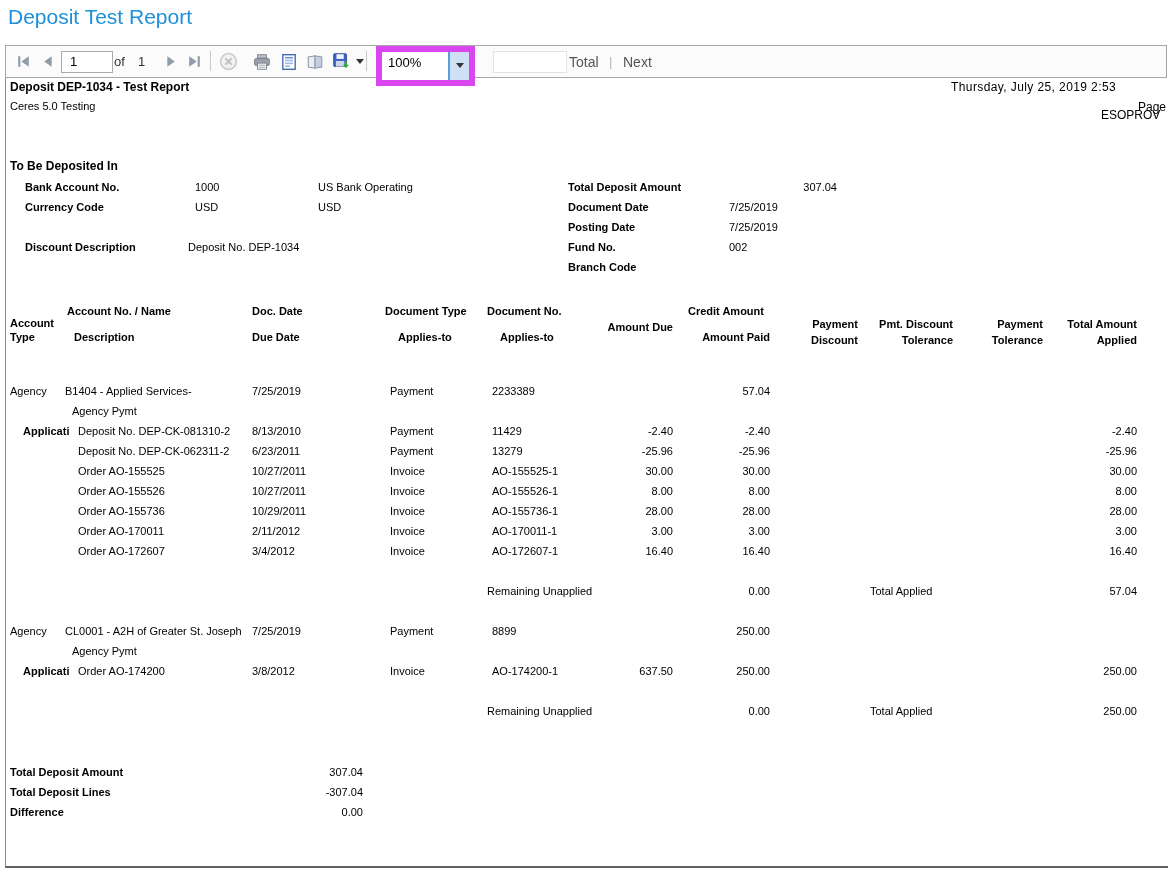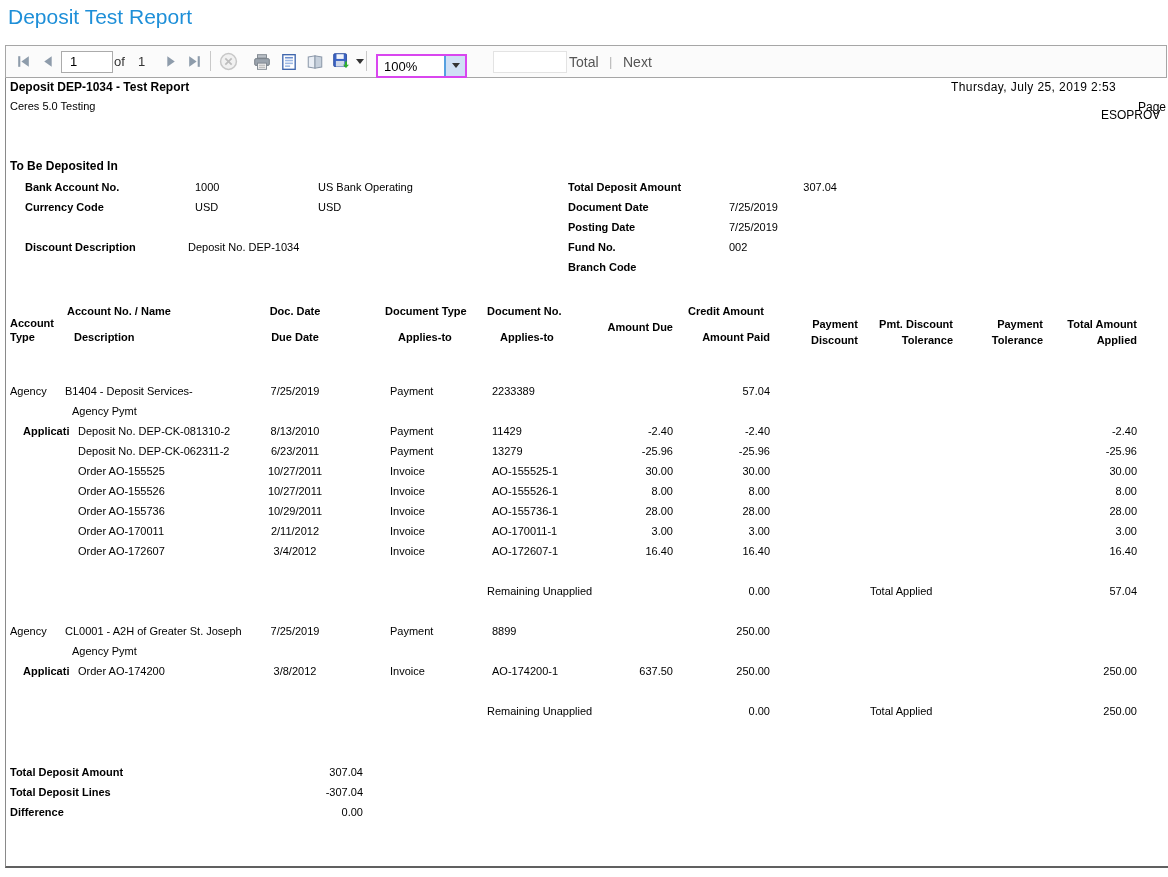--- a/index.html
+++ b/index.html
@@ -12,42 +12,42 @@
   #page-title{position:absolute;left:8px;top:5px;font-size:21px;color:#1e8fd8}
 
   
   #toolbar{position:absolute;left:5px;top:45px;width:1162px;height:33px;
            background:#fbfbfb;border:1px solid #a6a6a6;box-sizing:border-box}
   .tbi{position:absolute;top:0;height:31px;display:flex;align-items:center}
   .tb-sep{width:1px;height:20px;background:#c9c9c9;top:5px}
   #pg-input{width:42px;height:20px;border:1px solid #ababab;font-size:13px;
             padding:0 0 0 8px;font-family:"Liberation Sans",sans-serif}
   .tb-text{font-size:13px;color:#333}
-  #zoom-combo{border:2px solid #d946ef;display:flex;height:24px;box-sizing:border-box;background:#fff}
+  #zoom-combo{border:6px solid #d946ef;display:flex;height:40px;box-sizing:border-box;background:#fff}
   #zoom-field{width:60px;font-size:13px;padding:3px 0 0 6px;background:#fff}
   #zoom-btn{width:19px;background:#cfe0f5;border-left:2px solid #56a0e0;
             display:flex;align-items:center;justify-content:center}
   .caret{width:0;height:0;border-left:4px solid transparent;border-right:4px solid transparent;
          border-top:5px solid #333}
   #search-input{width:64px;height:20px;border:1px solid #e3e3e3;background:#fff;
                 font-size:12px;padding:0 4px;font-family:"Liberation Sans",sans-serif}
   .findnext{font-size:14px;color:#555;cursor:default}
   .fn-sep{color:#b5b5b5;font-size:13px}
 
   
   #page-border{position:absolute;left:5px;top:78px;width:1163px;height:790px;
                border-left:1px solid #8a8a8a;border-bottom:2px solid #606060;box-sizing:border-box}
 
   
   .r{font-size:11px}
   .r12{font-size:12px}
 
   
   .cell{position:absolute;white-space:nowrap}
-  .col-date  {left:244px;width:102px;text-align:center}
+  .col-date  {left:252px;width:102px;text-align:left}
   .col-type  {left:390px}
   .col-type-h{left:385px}
   .col-type-h2{left:398px}
   .col-no    {left:492px}
   .col-no-h  {left:487px}
   .col-no-h2 {left:500px}
   .col-due   {left:571px;width:102px;text-align:right}
   .col-paid  {left:668px;width:102px;text-align:right}
   .col-pdisc {left:756px;width:102px;text-align:right}
   .col-ptol  {left:851px;width:102px;text-align:right}
@@ -200,21 +200,21 @@
 <div class="cell r b col-pdisc" style="top:334px">Discount</div>
 <div class="cell r b col-ptol" style="top:318px">Pmt. Discount</div>
 <div class="cell r b col-ptol" style="top:334px">Tolerance</div>
 <div class="cell r b col-paytol" style="top:318px">Payment</div>
 <div class="cell r b col-paytol" style="top:334px">Tolerance</div>
 <div class="cell r b col-tot" style="top:318px">Total Amount</div>
 <div class="cell r b col-tot" style="top:334px">Applied</div>
 
 <div class="abs r" style="left:0;top:385px;width:1168px">
   <span class="cell" style="left:10px">Agency</span>
-  <span class="cell" style="left:65px">B1404 - Deposit Services-</span>
+  <span class="cell" style="left:65px">B1404 - Applied Services-</span>
   <span class="cell col-date">7/25/2019</span>
   <span class="cell col-type">Payment</span>
   <span class="cell col-no">2233389</span>
   <span class="cell col-paid">57.04</span>
 </div>
 <div class="abs r" style="left:72px;top:405px">Agency Pymt</div>
 <div class="abs r b" style="left:23px;top:425px">Applicati</div>
 
 <div class="abs r" style="left:0;top:425px;width:1168px">
   <span class="cell" style="left:78px">Deposit No. DEP-CK-081310-2</span>

